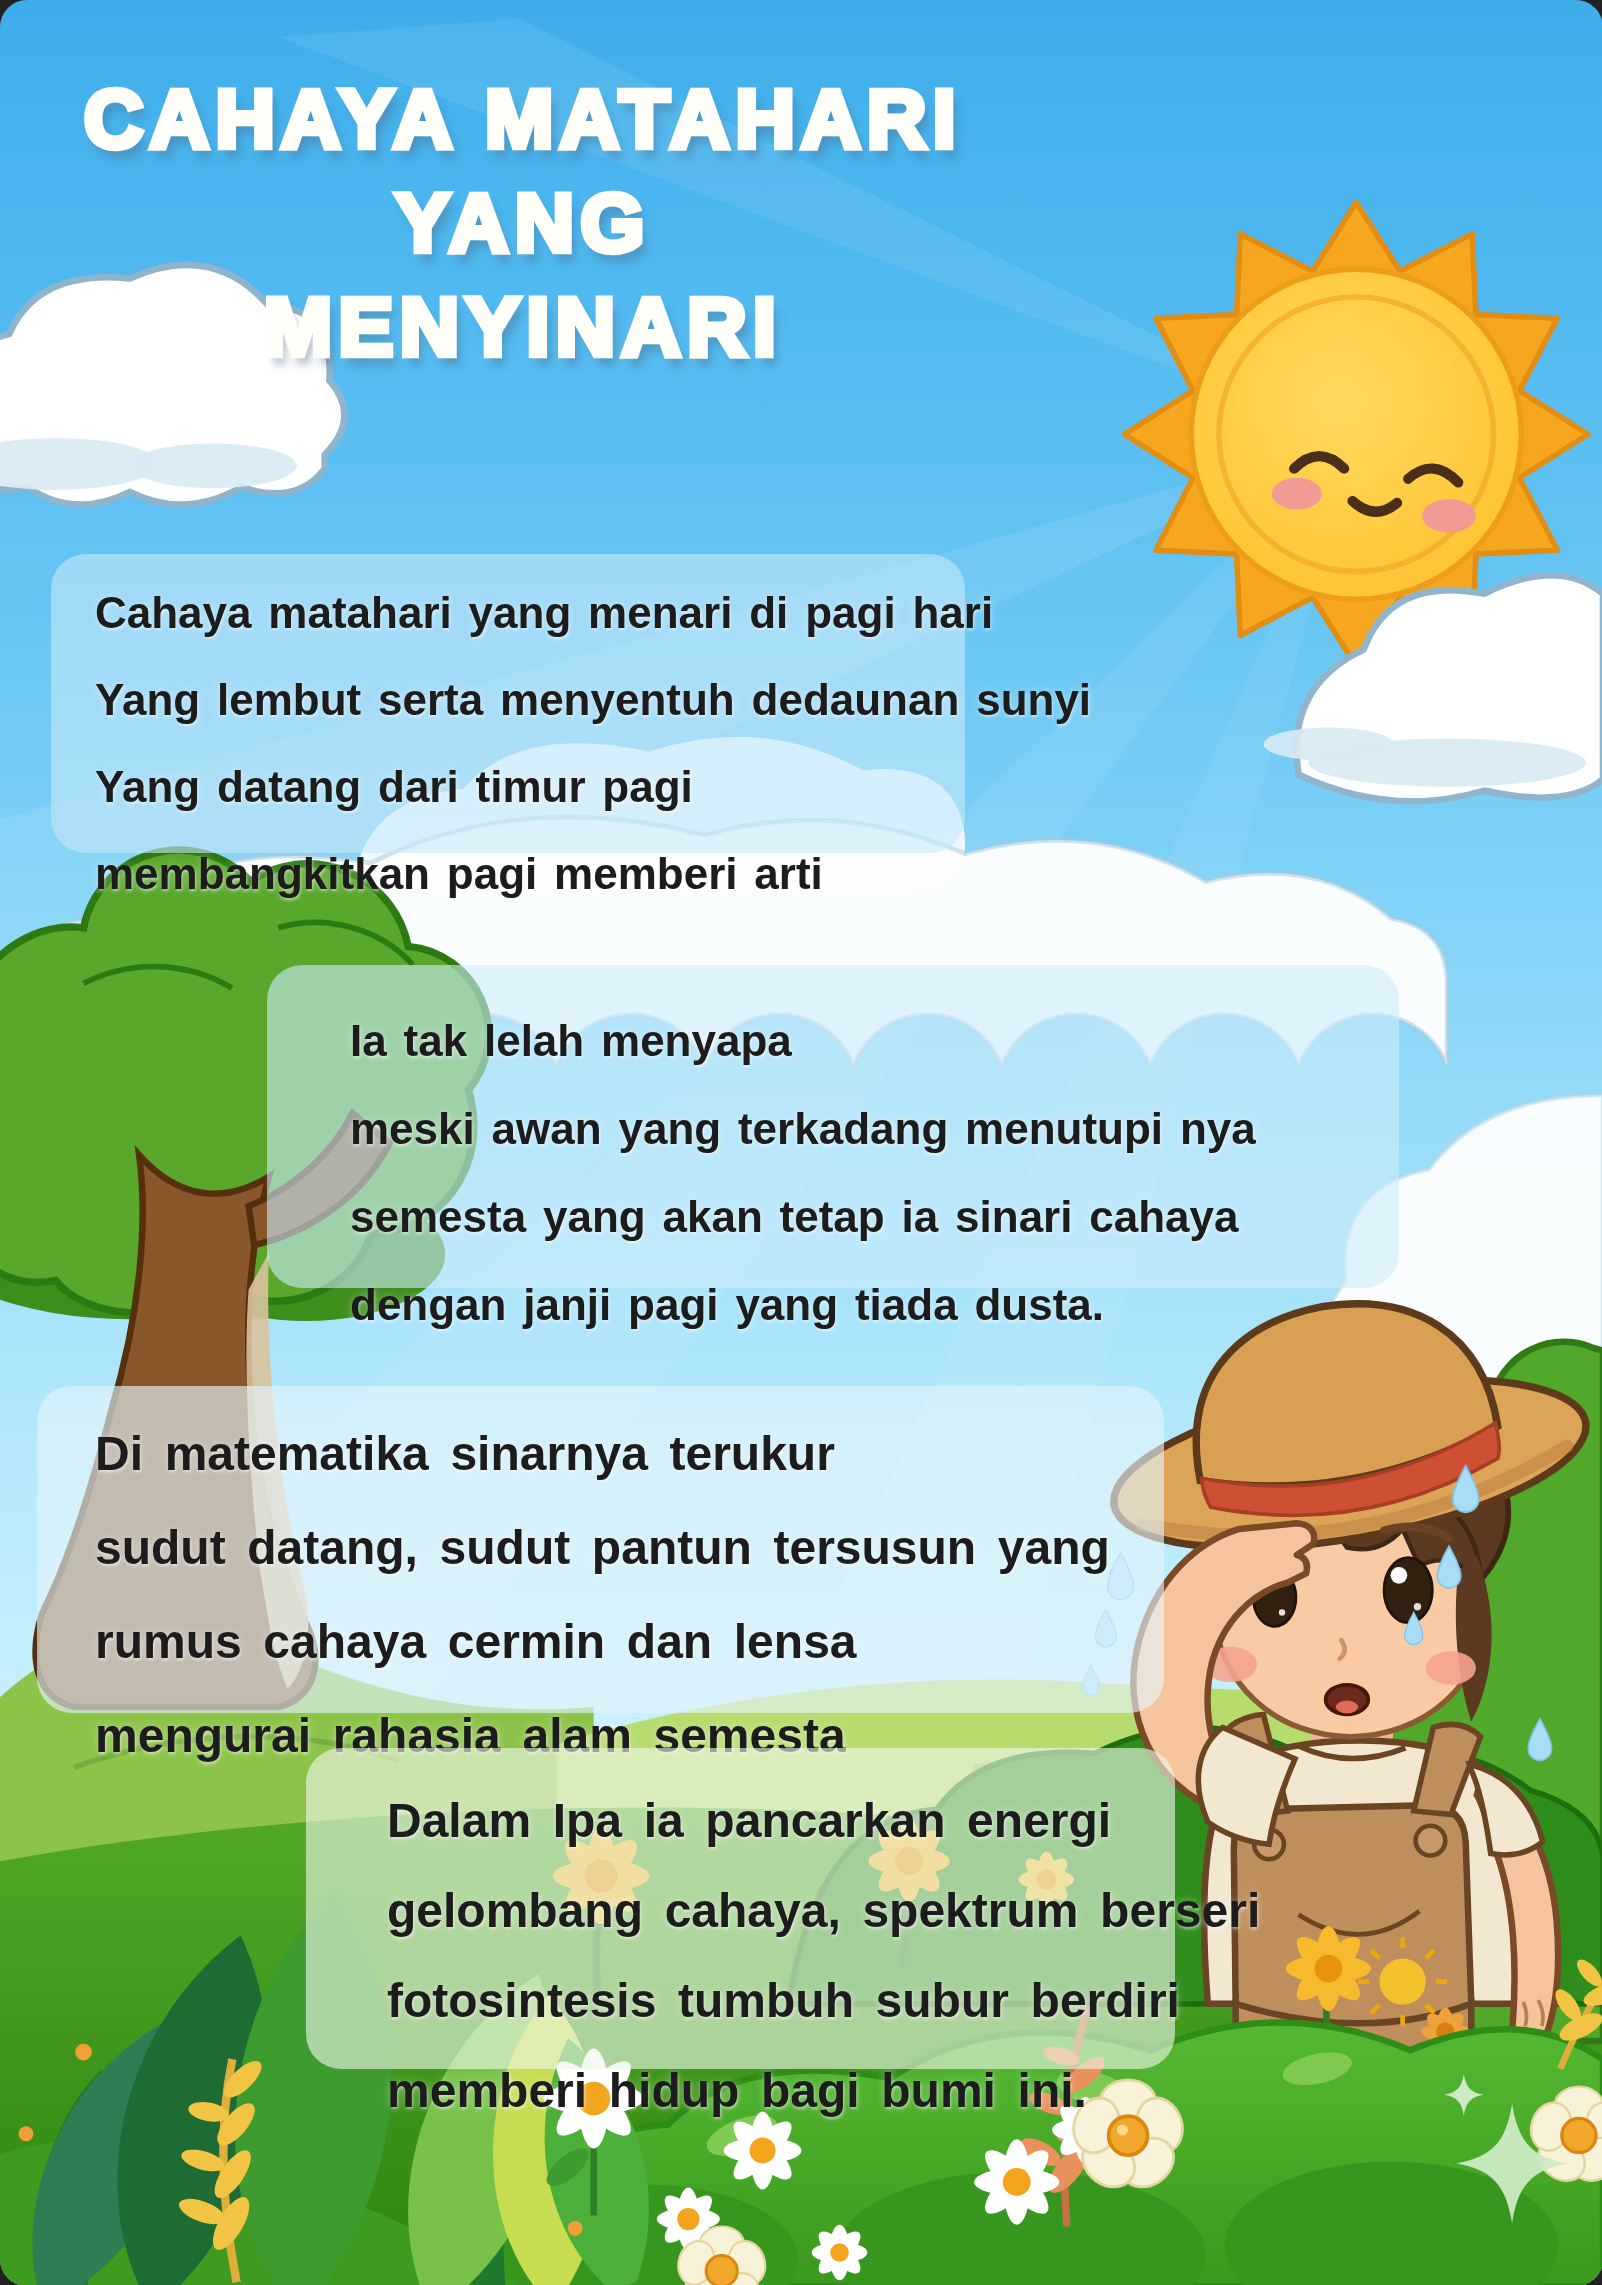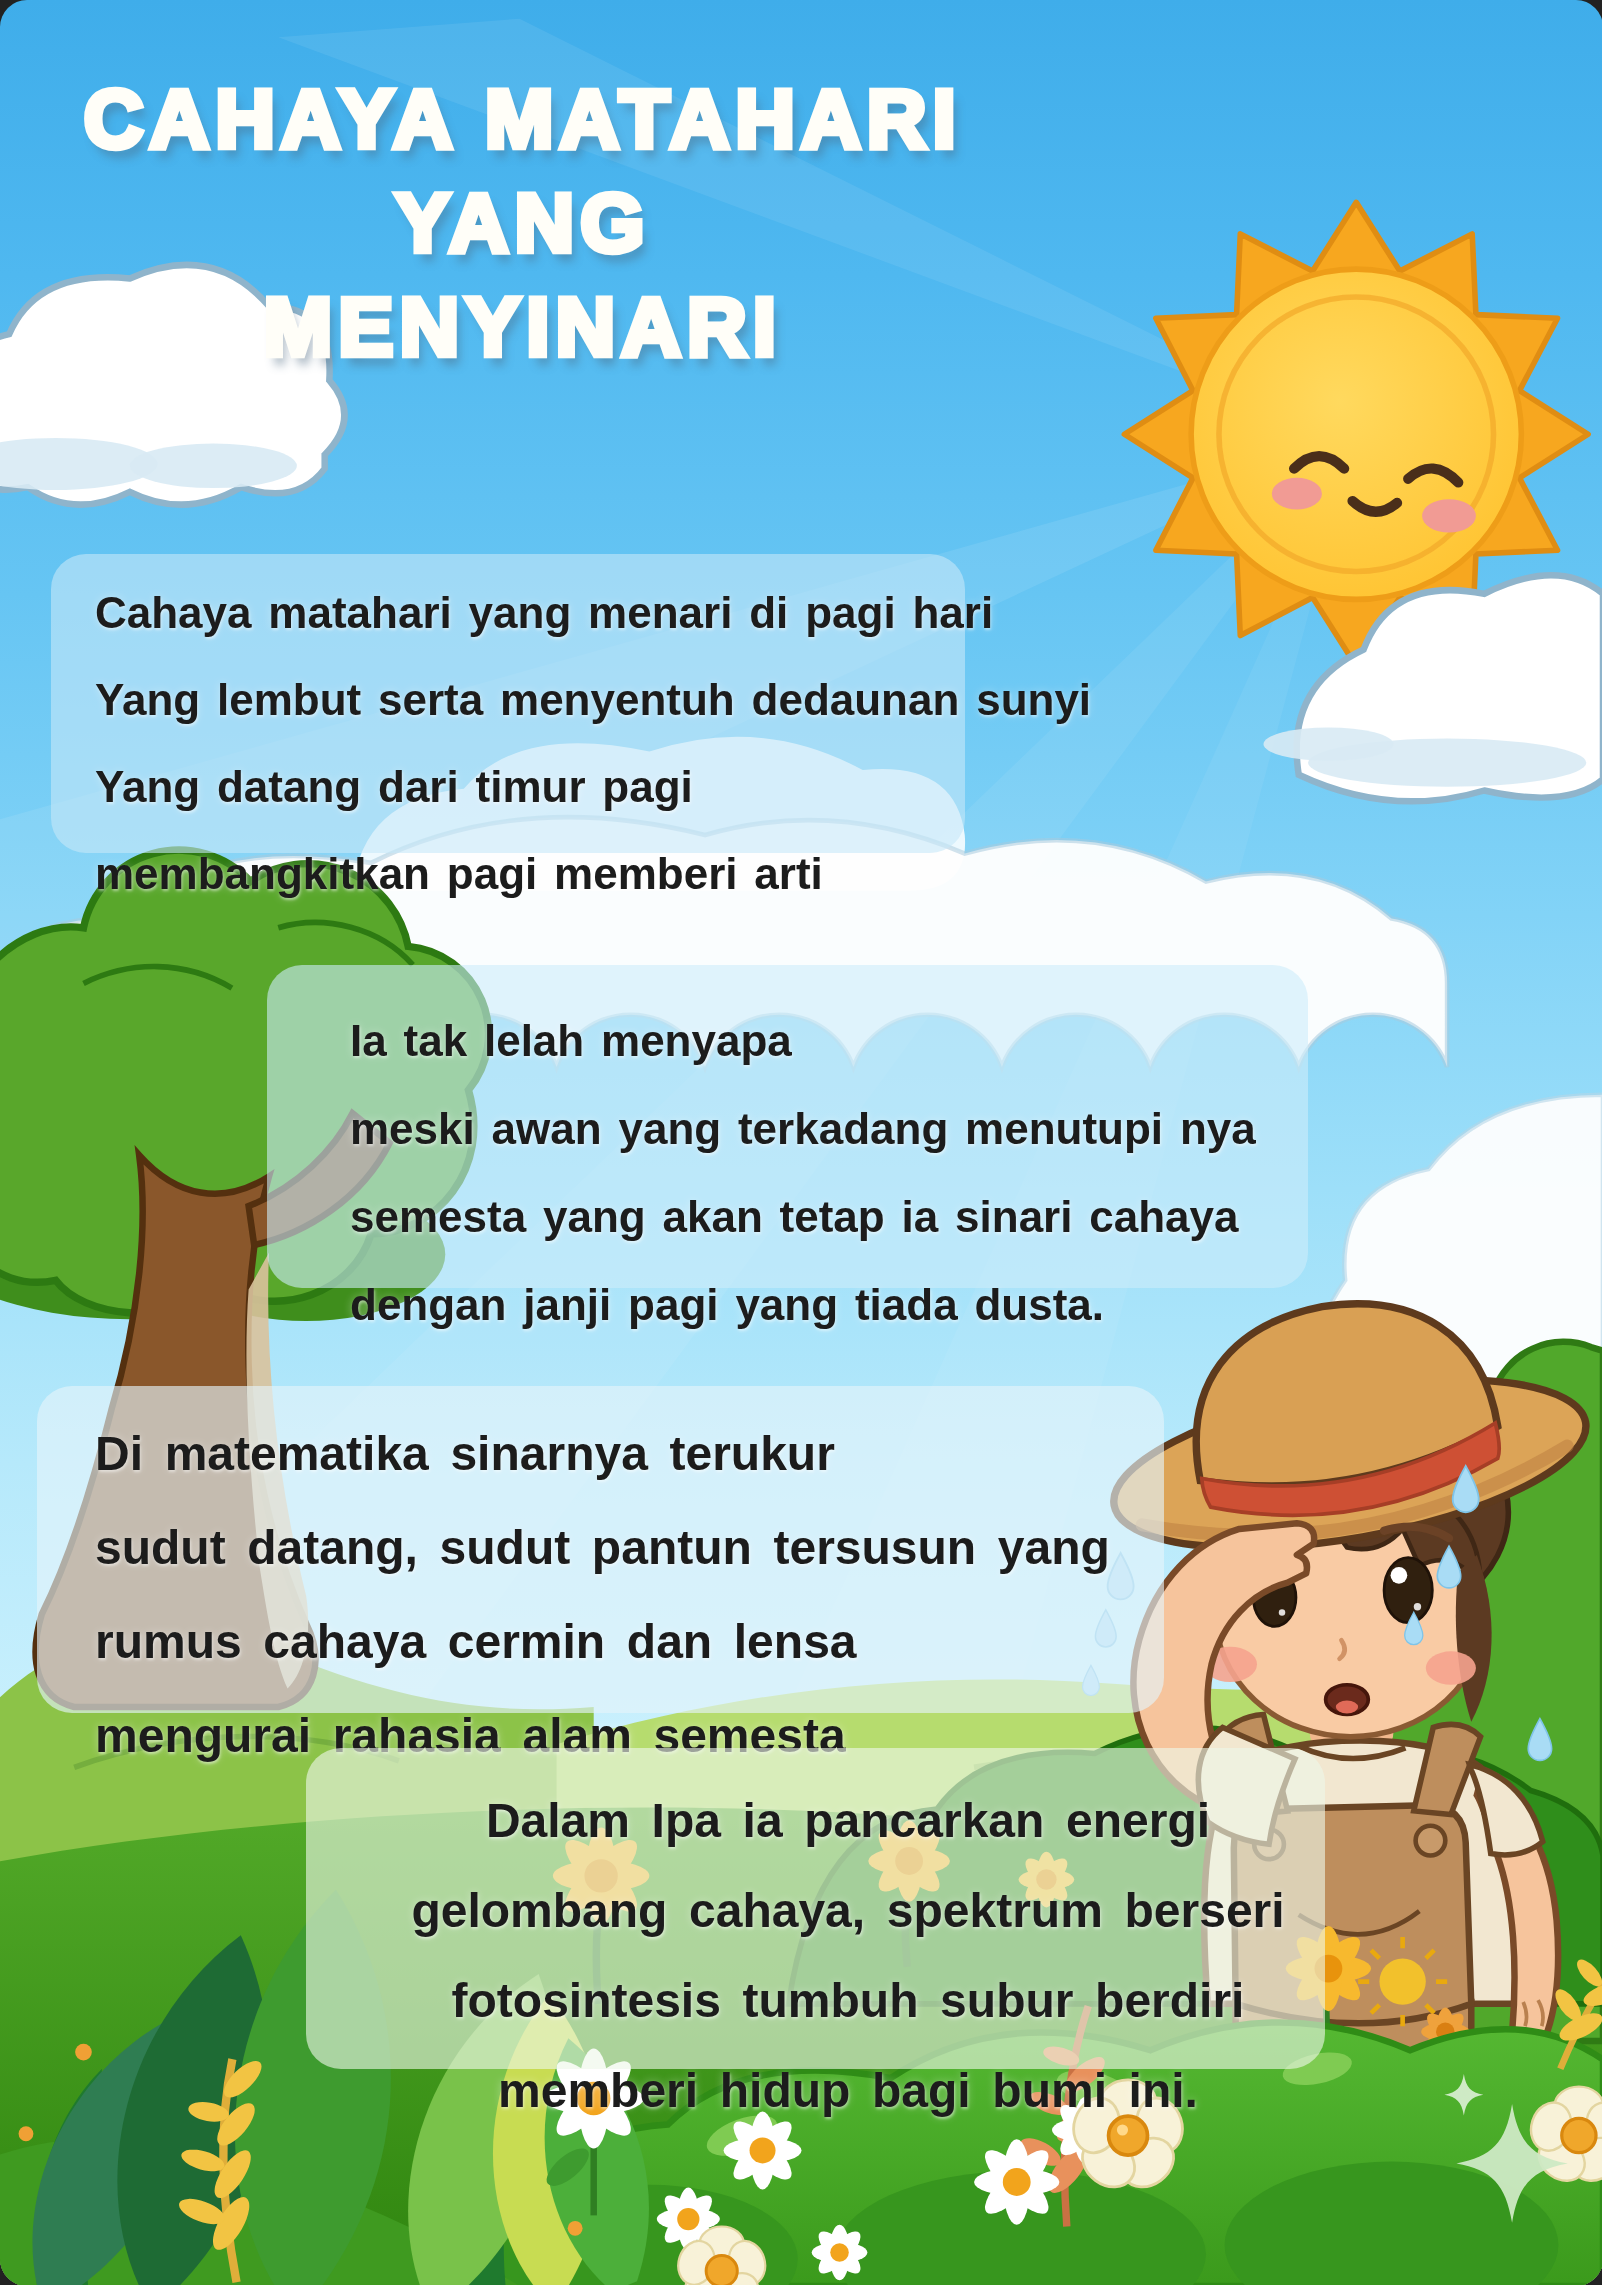--- a/index.html
+++ b/index.html
@@ -19,25 +19,25 @@
     line-height:104px;font-size:82px;
   }
   
   .panel{position:absolute;border-radius:35px;}
   .panel p{
     margin:16px;white-space:nowrap;font-weight:bold;color:#1C1C1C;
     text-shadow:0.9px 1.9px 2.8px rgba(255,255,255,.45), 0 0 9.3px rgba(255,255,255,.35);
   }
   #panel1{left:51px;top:554px;width:914px;height:299px;background:rgba(198,232,248,.60);padding:7.4px 0 0 28px;box-sizing:border-box;}
   #panel1 p{font-size:44px;line-height:71px;word-spacing:4.6px;}
-  #panel2{left:267px;top:965px;width:1041px;height:323px;background:rgba(205,236,250,.60);padding:24px 8px 0 67px;box-sizing:border-box;}
+  #panel2{left:267px;top:965px;width:1132px;height:323px;background:rgba(205,236,250,.60);padding:24px 8px 0 67px;box-sizing:border-box;}
   #panel2 p{font-size:44px;line-height:72px;word-spacing:4.6px;}
   #panel3{left:37px;top:1386px;width:1127px;height:327px;background:rgba(228,244,250,.64);padding:13px 16px 0 42px;box-sizing:border-box;}
   #panel3 p{font-size:48px;line-height:78px;word-spacing:8.3px;}
-  #panel4{left:306px;top:1748px;width:1019px;height:321px;background:rgba(237,247,232,.62);padding:20.4px 0 0 65px;box-sizing:border-box;text-align:center;}
+  #panel4{left:306px;top:1748px;width:869px;height:321px;background:rgba(237,247,232,.62);padding:20.4px 0 0 65px;box-sizing:border-box;}
   #panel4 p{font-size:48px;line-height:74px;word-spacing:8.3px;}
 </style>
 </head>
 <body>
 
 <div id="poster">
 
   <svg id="scene" viewBox="0 0 1728 2464" xmlns="http://www.w3.org/2000/svg">
     <defs>
       <radialGradient id="sunDisc" cx="45%" cy="40%" r="70%">

